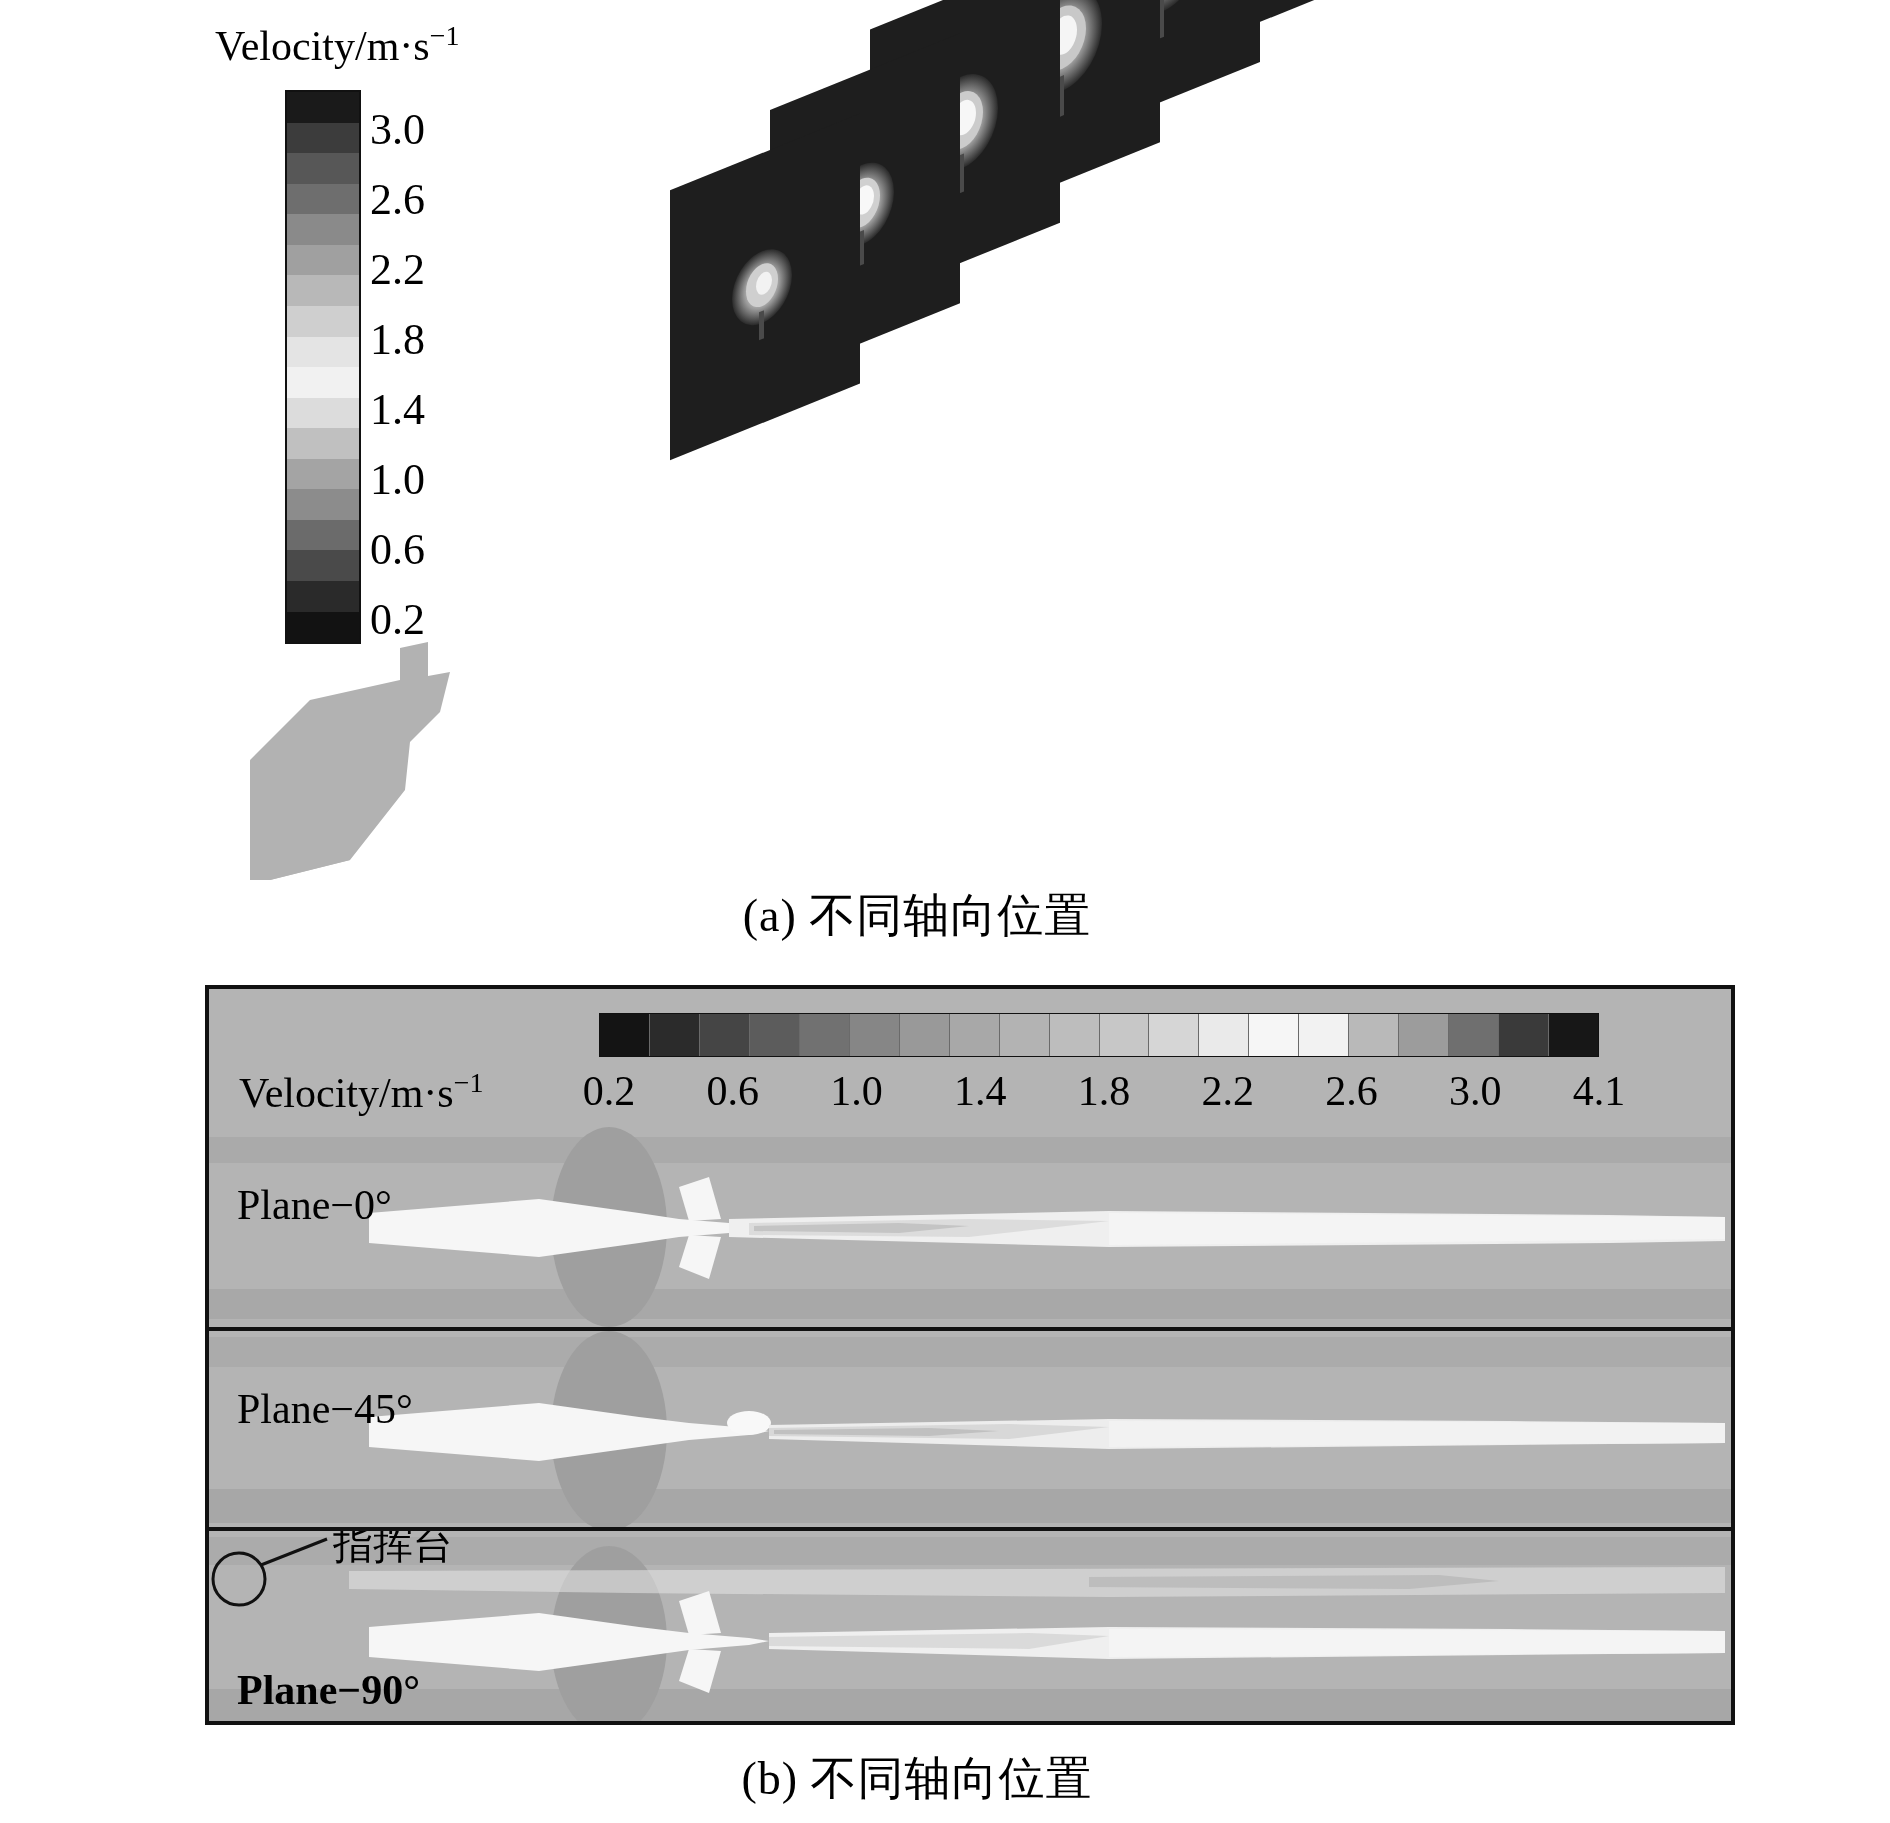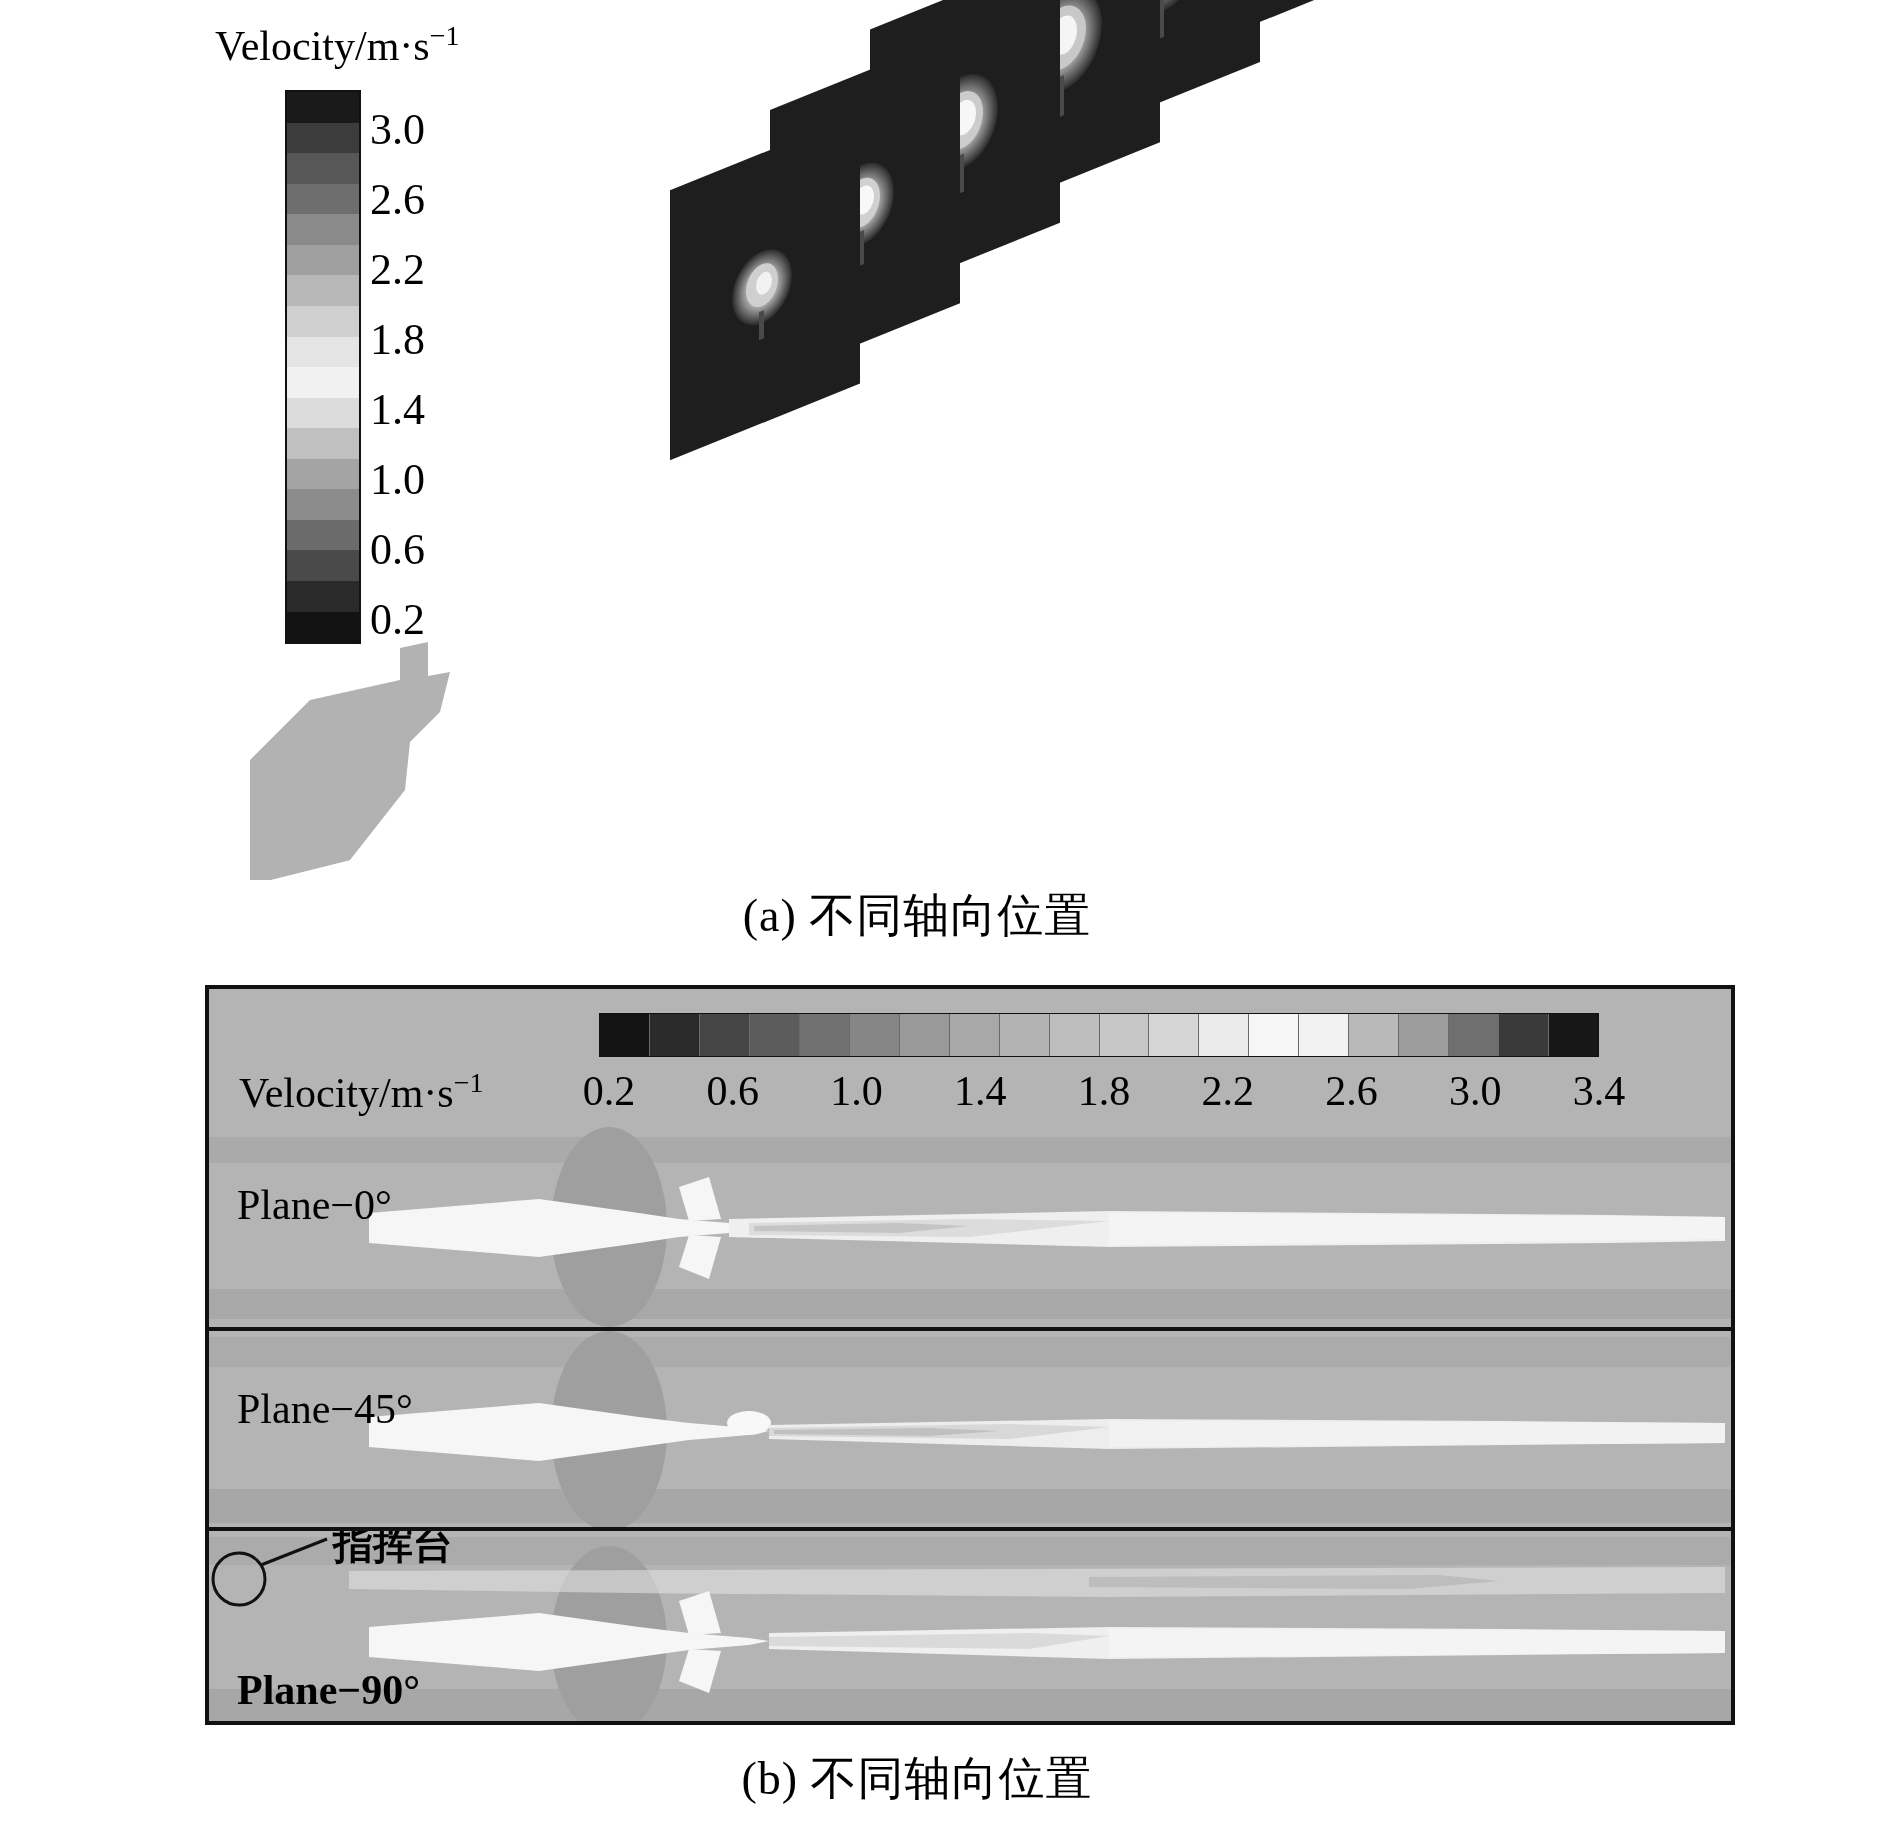--- a/index.html
+++ b/index.html
@@ -359,21 +359,21 @@
   </div>
   <div id="legend-b-labels">
       <div class="lbl" style="left: 20px;">0.2</div>
       <div class="lbl" style="left: 143.75px;">0.6</div>
       <div class="lbl" style="left: 267.5px;">1.0</div>
       <div class="lbl" style="left: 391.25px;">1.4</div>
       <div class="lbl" style="left: 515px;">1.8</div>
       <div class="lbl" style="left: 638.75px;">2.2</div>
       <div class="lbl" style="left: 762.5px;">2.6</div>
       <div class="lbl" style="left: 886.25px;">3.0</div>
-      <div class="lbl" style="left: 1010px;">3.4</div>
+      <div class="lbl" style="left: 1010px;">4.1</div>
     </div>
 
   <div class="subpanel" id="sub-0">
     <svg width="1522" height="200" viewBox="0 0 1522 200">
       <rect x="0" y="0" width="1522" height="200" fill="#b4b4b4"></rect>
       <rect x="0" y="10" width="1522" height="26" fill="#aaaaaa"></rect>
       <rect x="0" y="162" width="1522" height="30" fill="#a8a8a8"></rect>
       <ellipse cx="400" cy="100" rx="58" ry="100" fill="#9f9f9f"></ellipse>
       <path d="M 160 86 L 330 72 L 430 86 L 470 92 L 520 96 L 540 100 L 520 106 L 470 110 L 430 116 L 330 130 L 160 116 Z" fill="#f6f6f6"></path>
       <path d="M 470 60 L 500 50 L 512 92 L 480 94 Z" fill="#f6f6f6"></path>
@@ -416,17 +416,17 @@
       <path d="M 560 102 L 900 96 L 1300 98 L 1516 100 L 1516 122 L 1300 124 L 900 128 L 560 118 Z" fill="#efefef"></path>
       <path d="M 560 106 L 820 102 L 900 105 L 820 118 L 560 115 Z" fill="#dadada"></path>
       <path d="M 900 98 L 1516 100 L 1516 122 L 900 126 Z" fill="#f4f4f4"></path>
     </svg>
     <div class="plane-label" style="top: 107px; font-weight: bold;">Plane−90°</div>
 
     <svg style="position:absolute; left:0; top:0; z-index:6;" width="400" height="120" viewBox="0 0 400 120">
       <circle cx="30" cy="48" r="26" fill="none" stroke="#111" stroke-width="3"></circle>
       <line x1="52" y1="34" x2="118" y2="8" stroke="#111" stroke-width="3"></line>
     </svg>
-    <div class="annot-text" style="left: 124px; top: -14px; font-weight: bold;">指挥台</div>
+    <div class="annot-text" style="left: 124px; top: -14px;">指挥台</div>
   </div>
 </div>
 
 <div class="caption" id="caption-b">(b) 不同轴向位置</div>
 
 </body></html>

